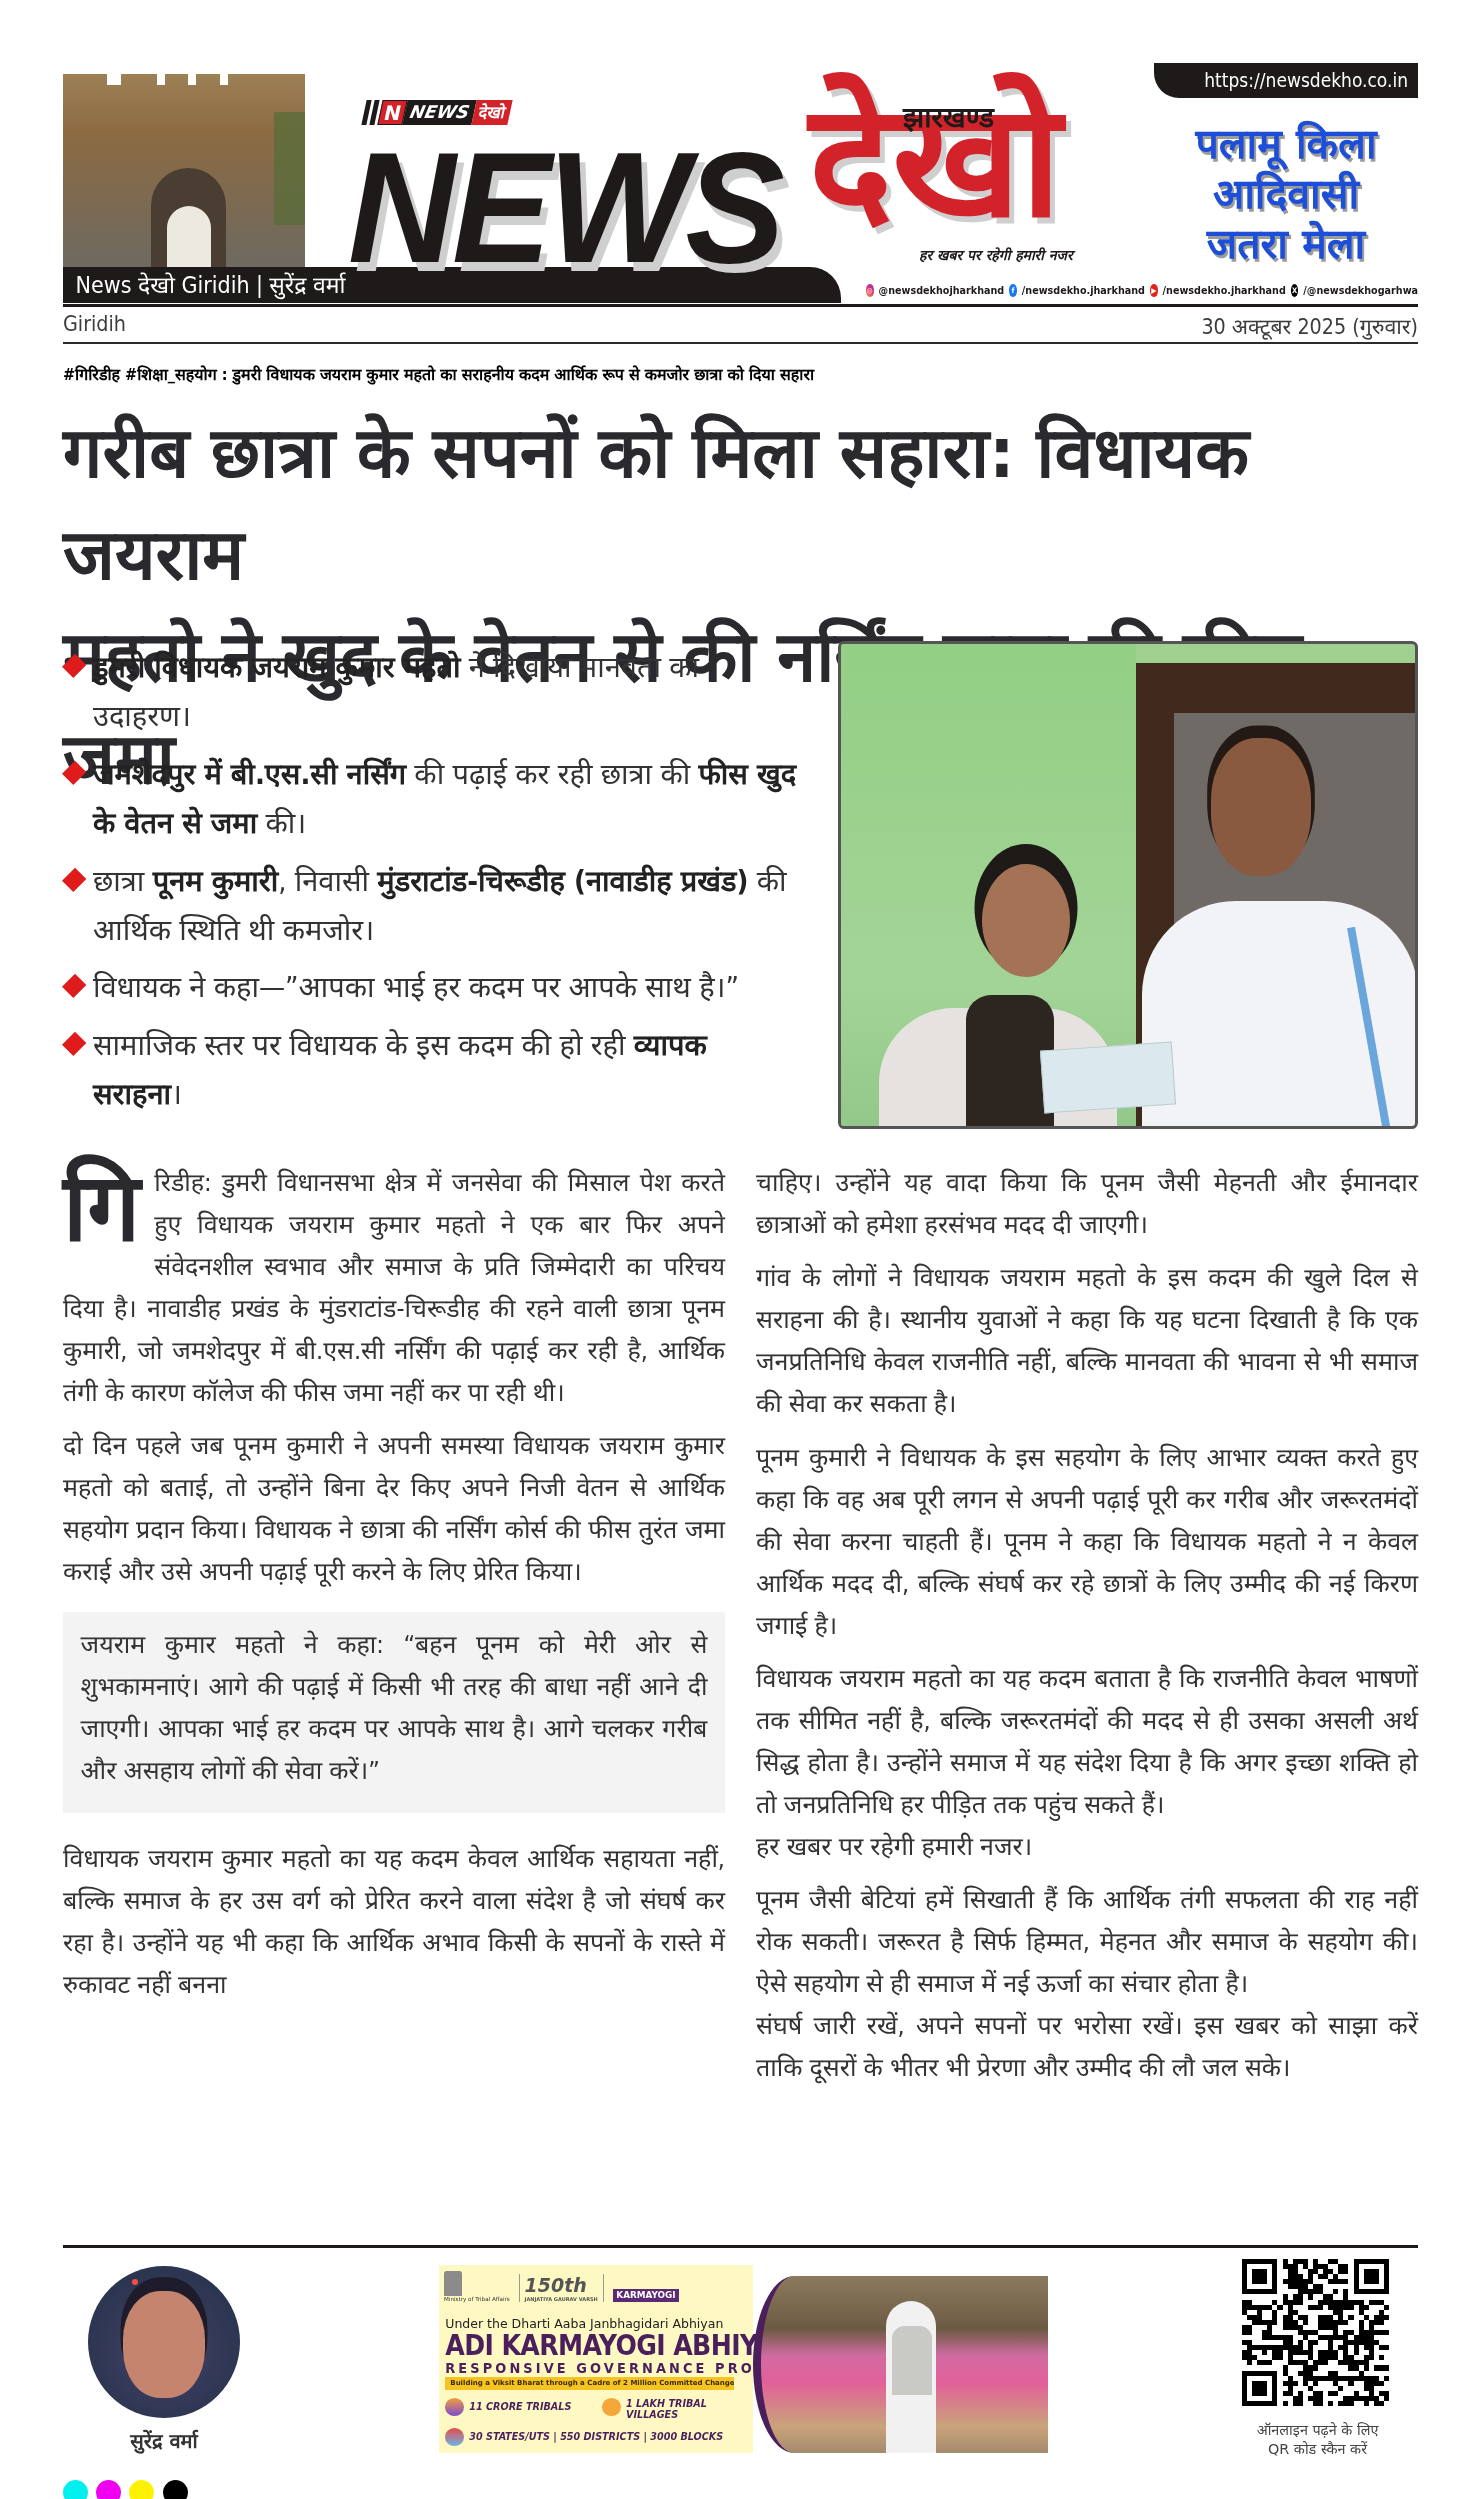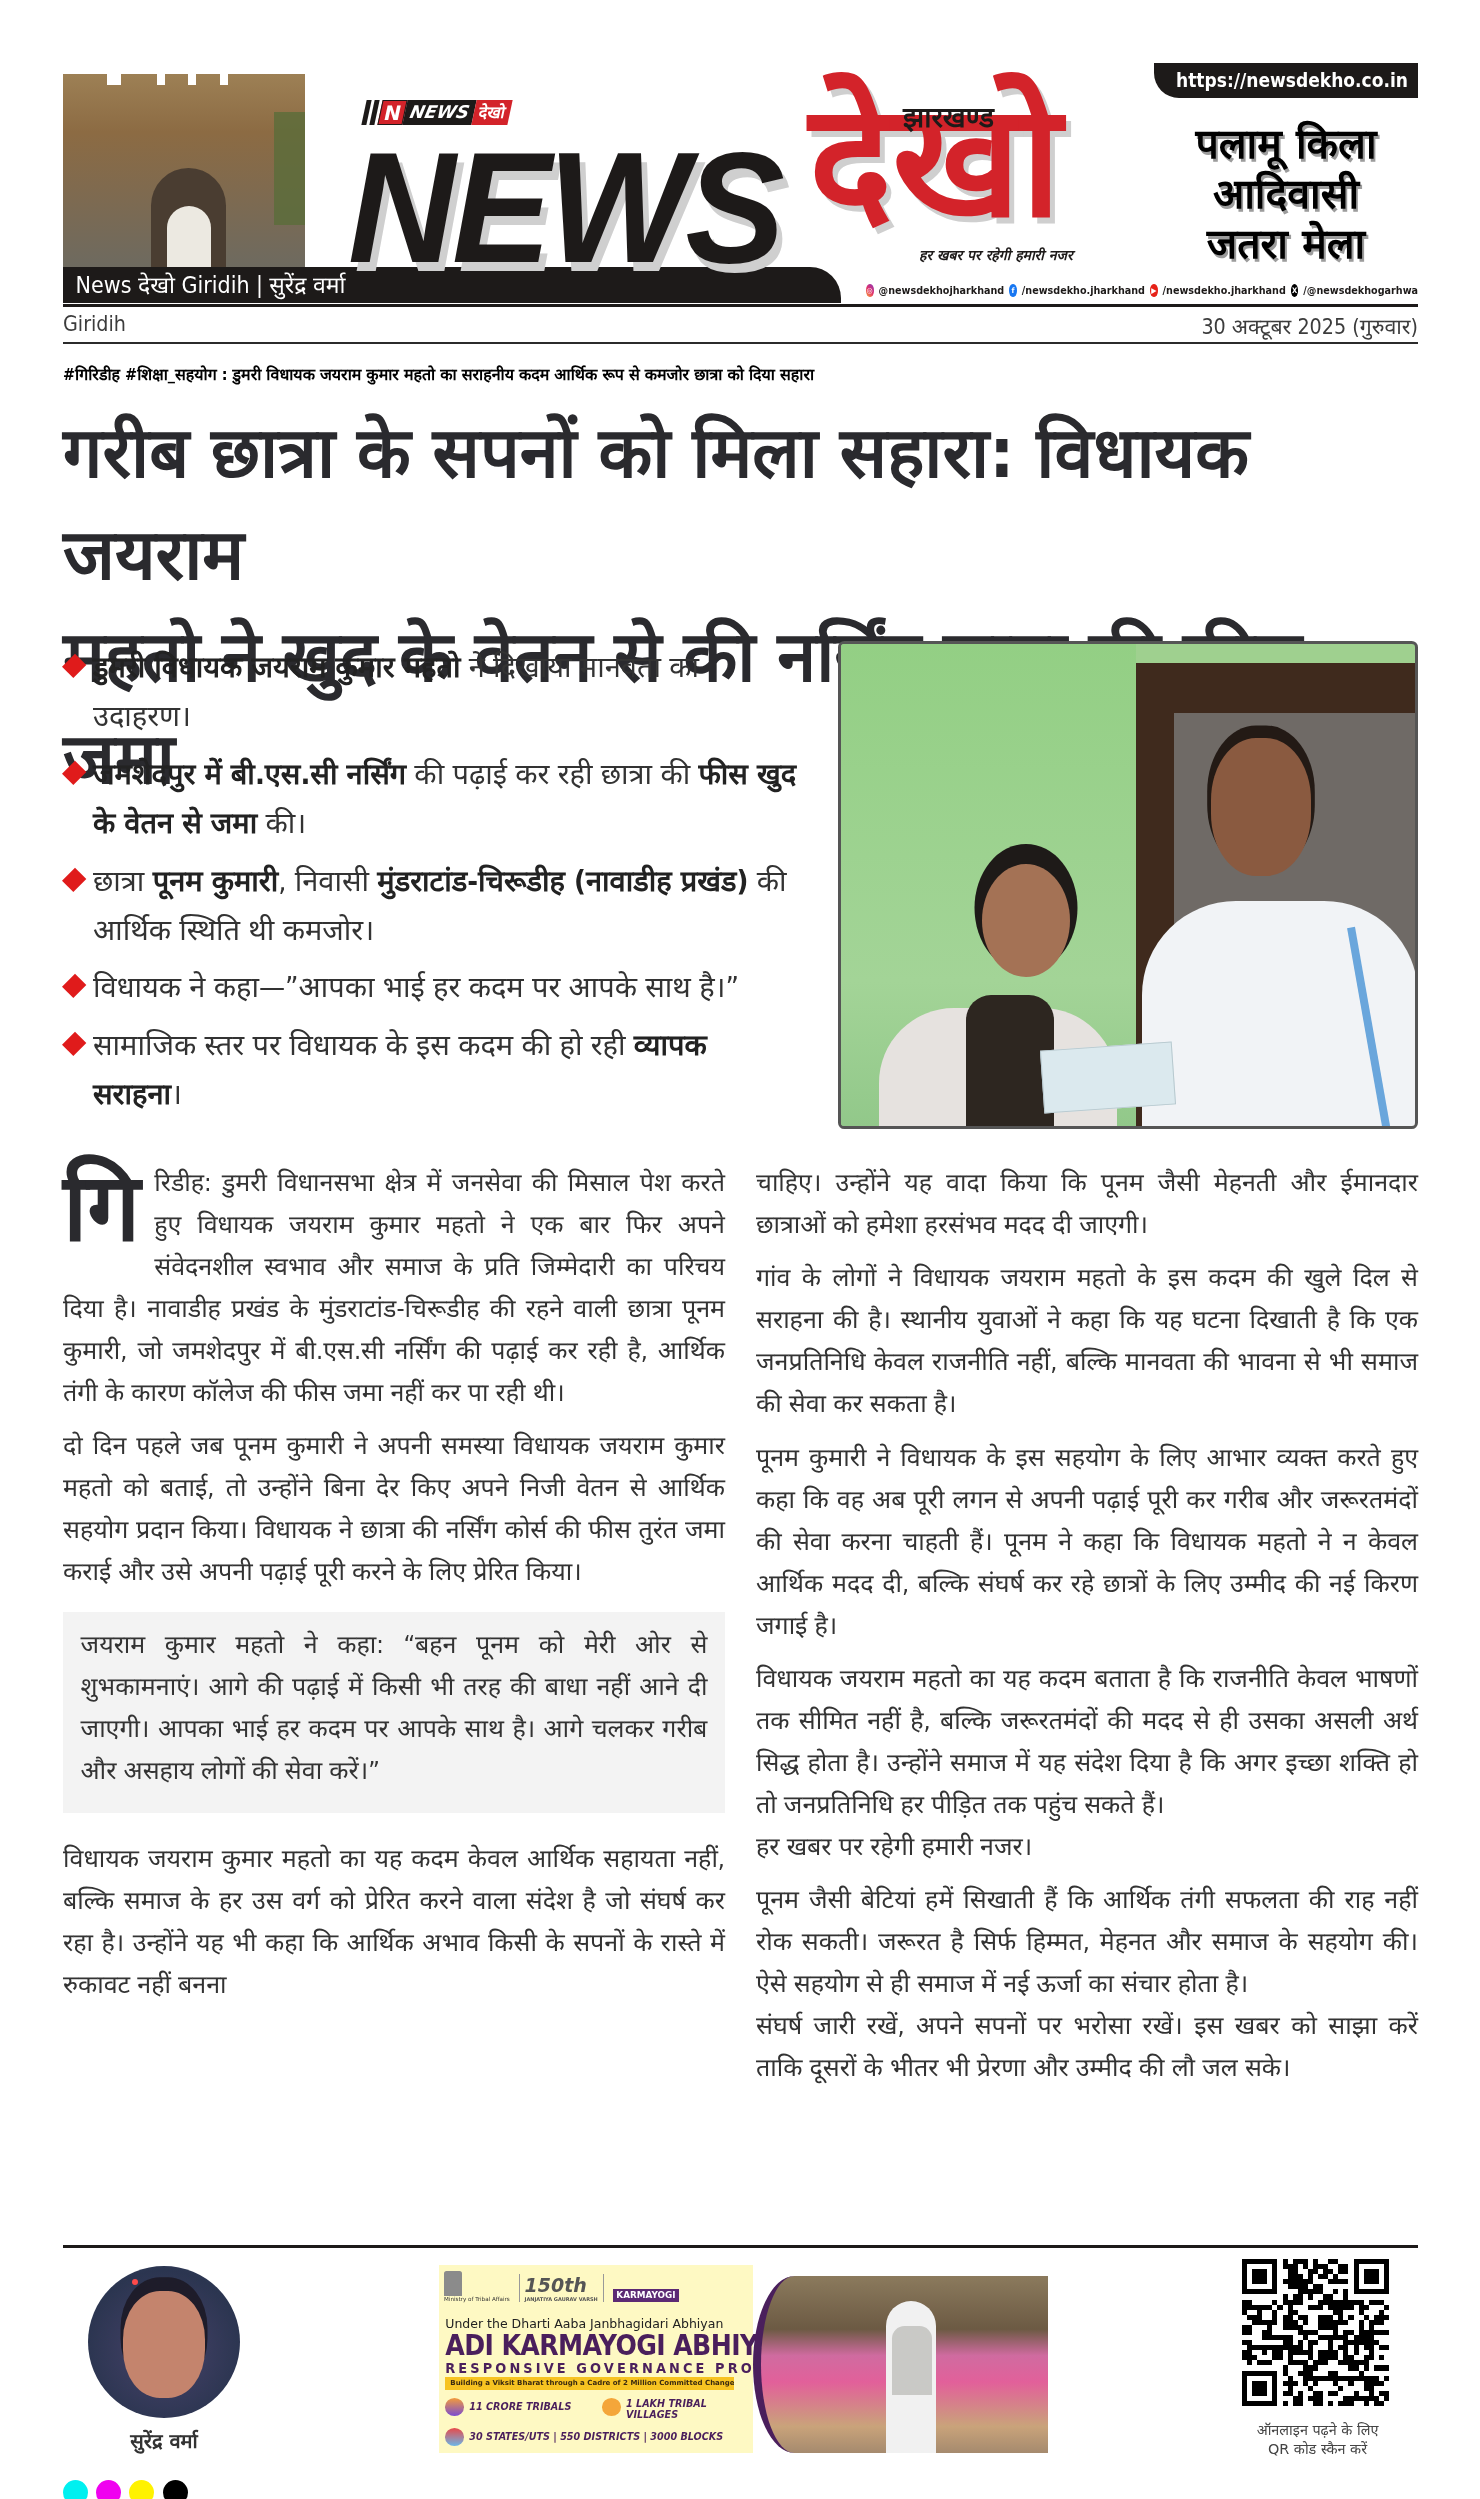--- a/index.html
+++ b/index.html
@@ -51,26 +51,26 @@
   .logo-dekho {
     left: 809px; top: 82px; font-size: 157px; font-weight: 900; color: #d3232a; line-height: 1;
     text-shadow: 5px 6.3px 0 #cfcfcf;
   }
   .logo-tagline {
     left: 919px; top: 245px; font-size: 14px; font-style: italic; font-weight: bold; color: #1d1a19;
   }
 
   .url-badge {
     left: 1154px; top: 63px; width: 264px; height: 35px; background: #1d1a19;
-    border-bottom-left-radius: 25px; color: #fff; font-weight: bold; font-size: 19px;
+    border-bottom-left-radius: 25px; color: #fff; font-weight: normal; font-size: 19px;
     line-height: 35px; text-align: right; padding-right: 10px;
     font-family: "DejaVu Sans Condensed", "DejaVu Sans", sans-serif;
   }
   .promo {
-    left: 1167px; top: 119px; width: 238px; text-align: center; color: #000000; font-weight: bold;
+    left: 1167px; top: 119px; width: 238px; text-align: center; color: #1d4ed8; font-weight: bold;
     font-size: 41px; line-height: 50px; text-shadow: 1.9px 2.5px 0 #9c9c9c;
   }
 
   .socials {
     left: 866px; top: 284px; width: 552px; display: flex; justify-content: flex-end; align-items: center; gap: 5px;
     font-size: 10.7px; font-weight: bold; color: #1d1a19;
     font-family: "DejaVu Sans Condensed", "DejaVu Sans", sans-serif;
   }
   .socials .ic { width: 12.5px; height: 12.5px; border-radius: 50%; display:inline-flex; align-items:center; justify-content:center; color:#fff; font-size:7.5px; font-weight:bold; }
   .ic-insta { background: linear-gradient(45deg,#f9a23b,#e1306c,#8a3ab9); }

